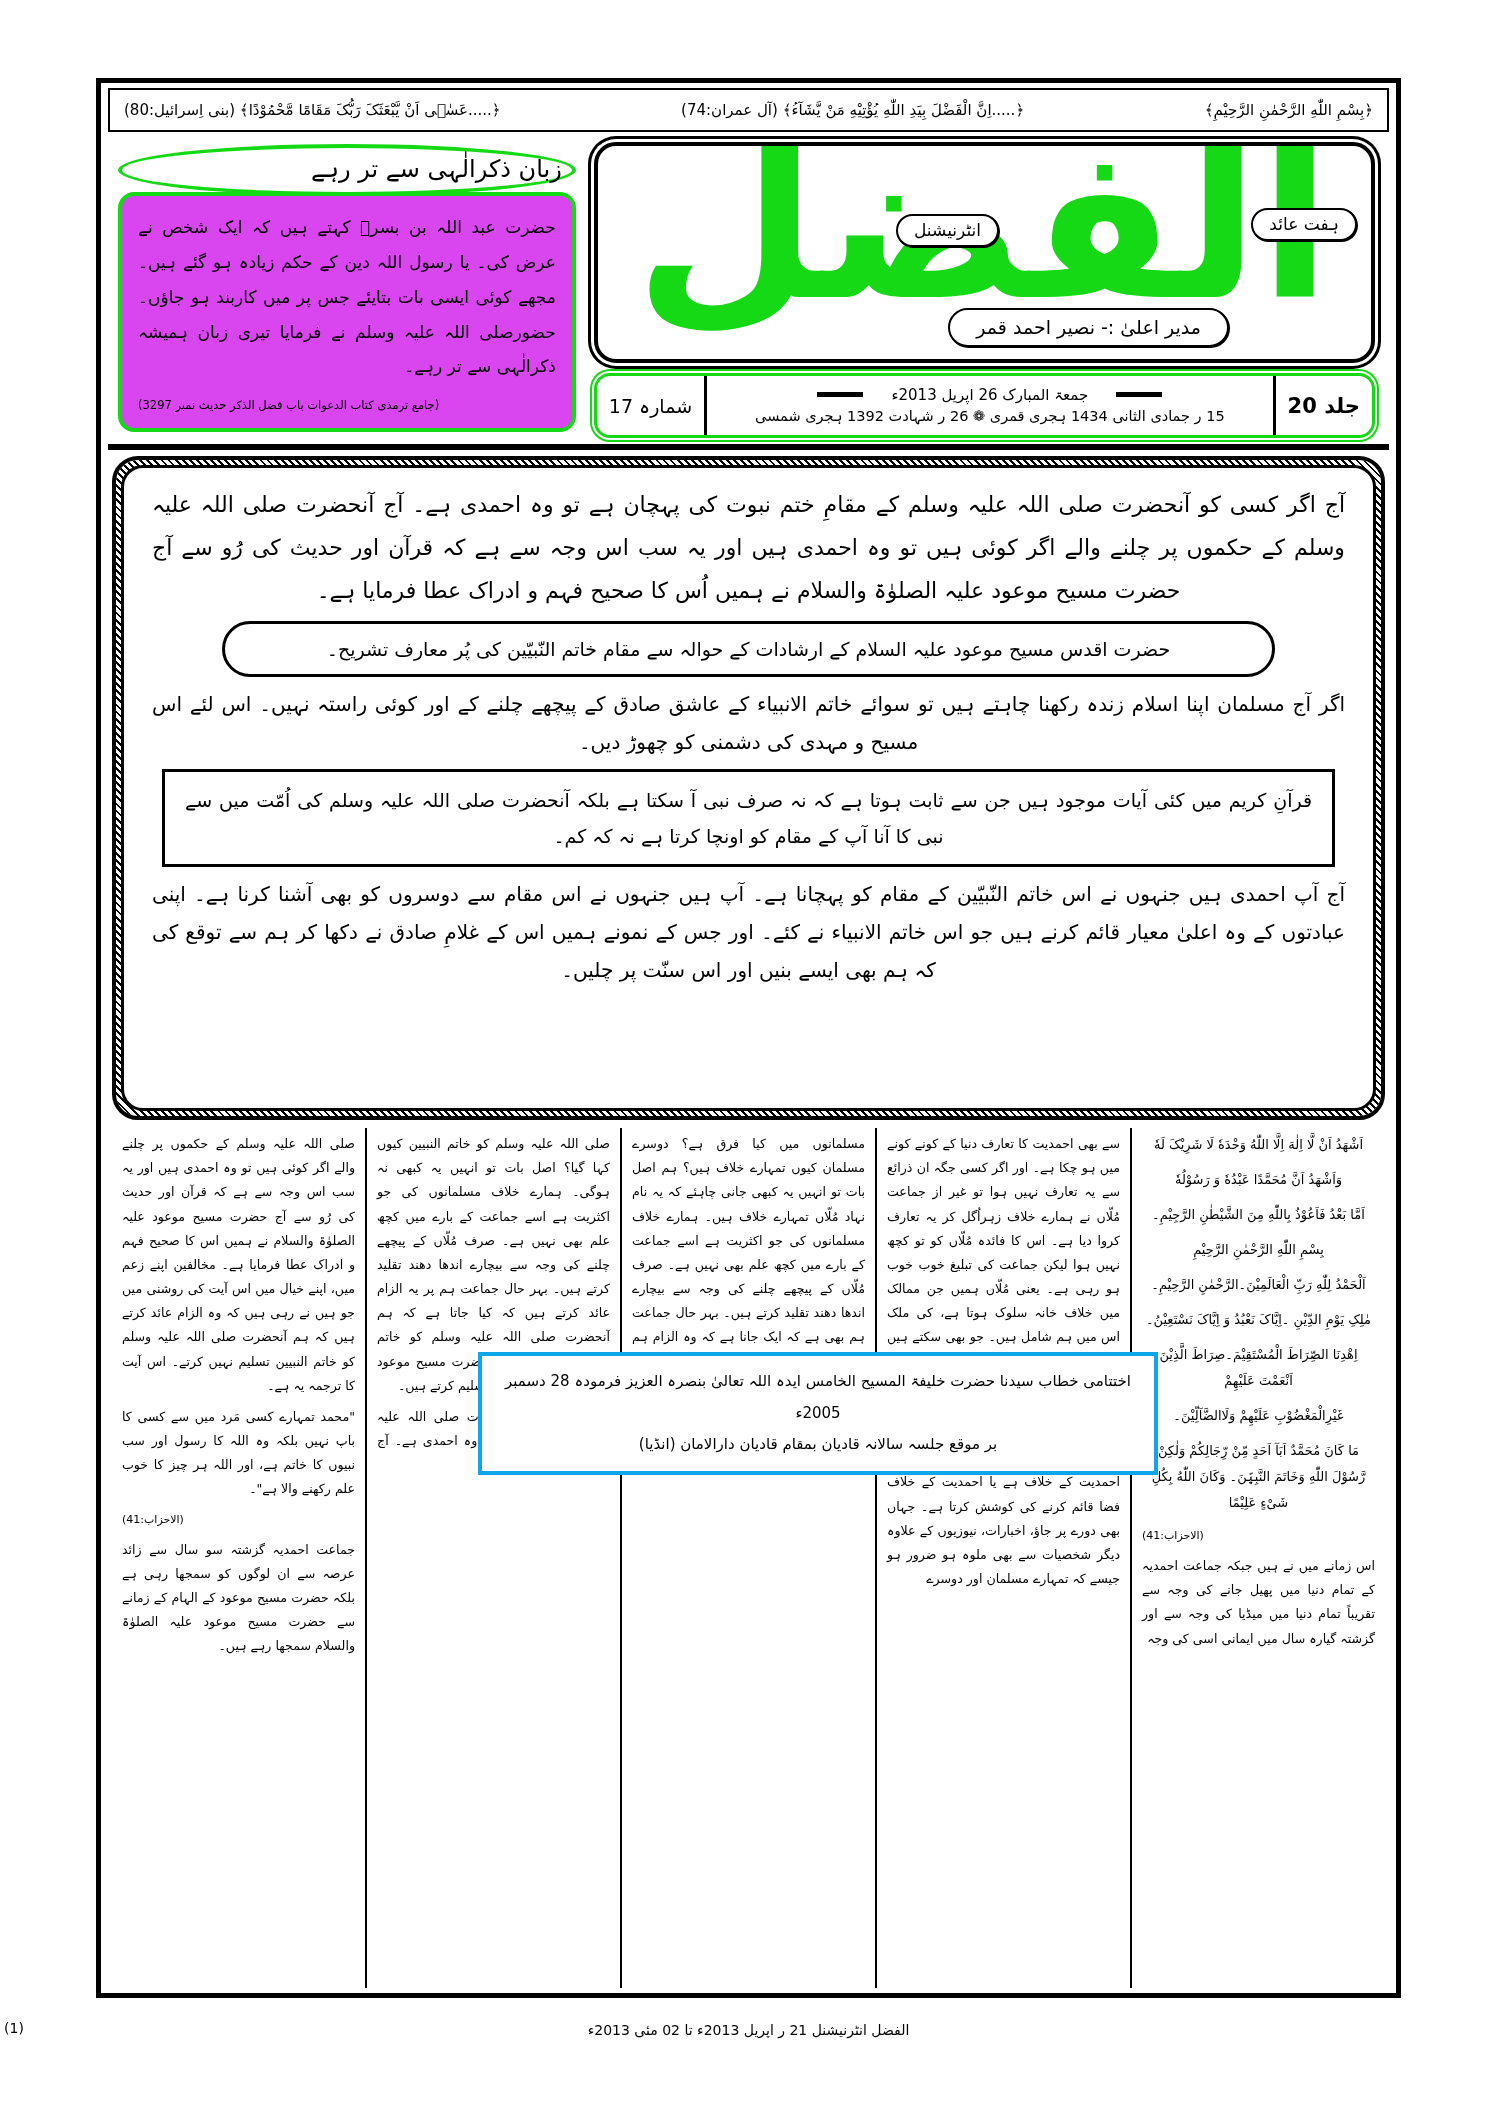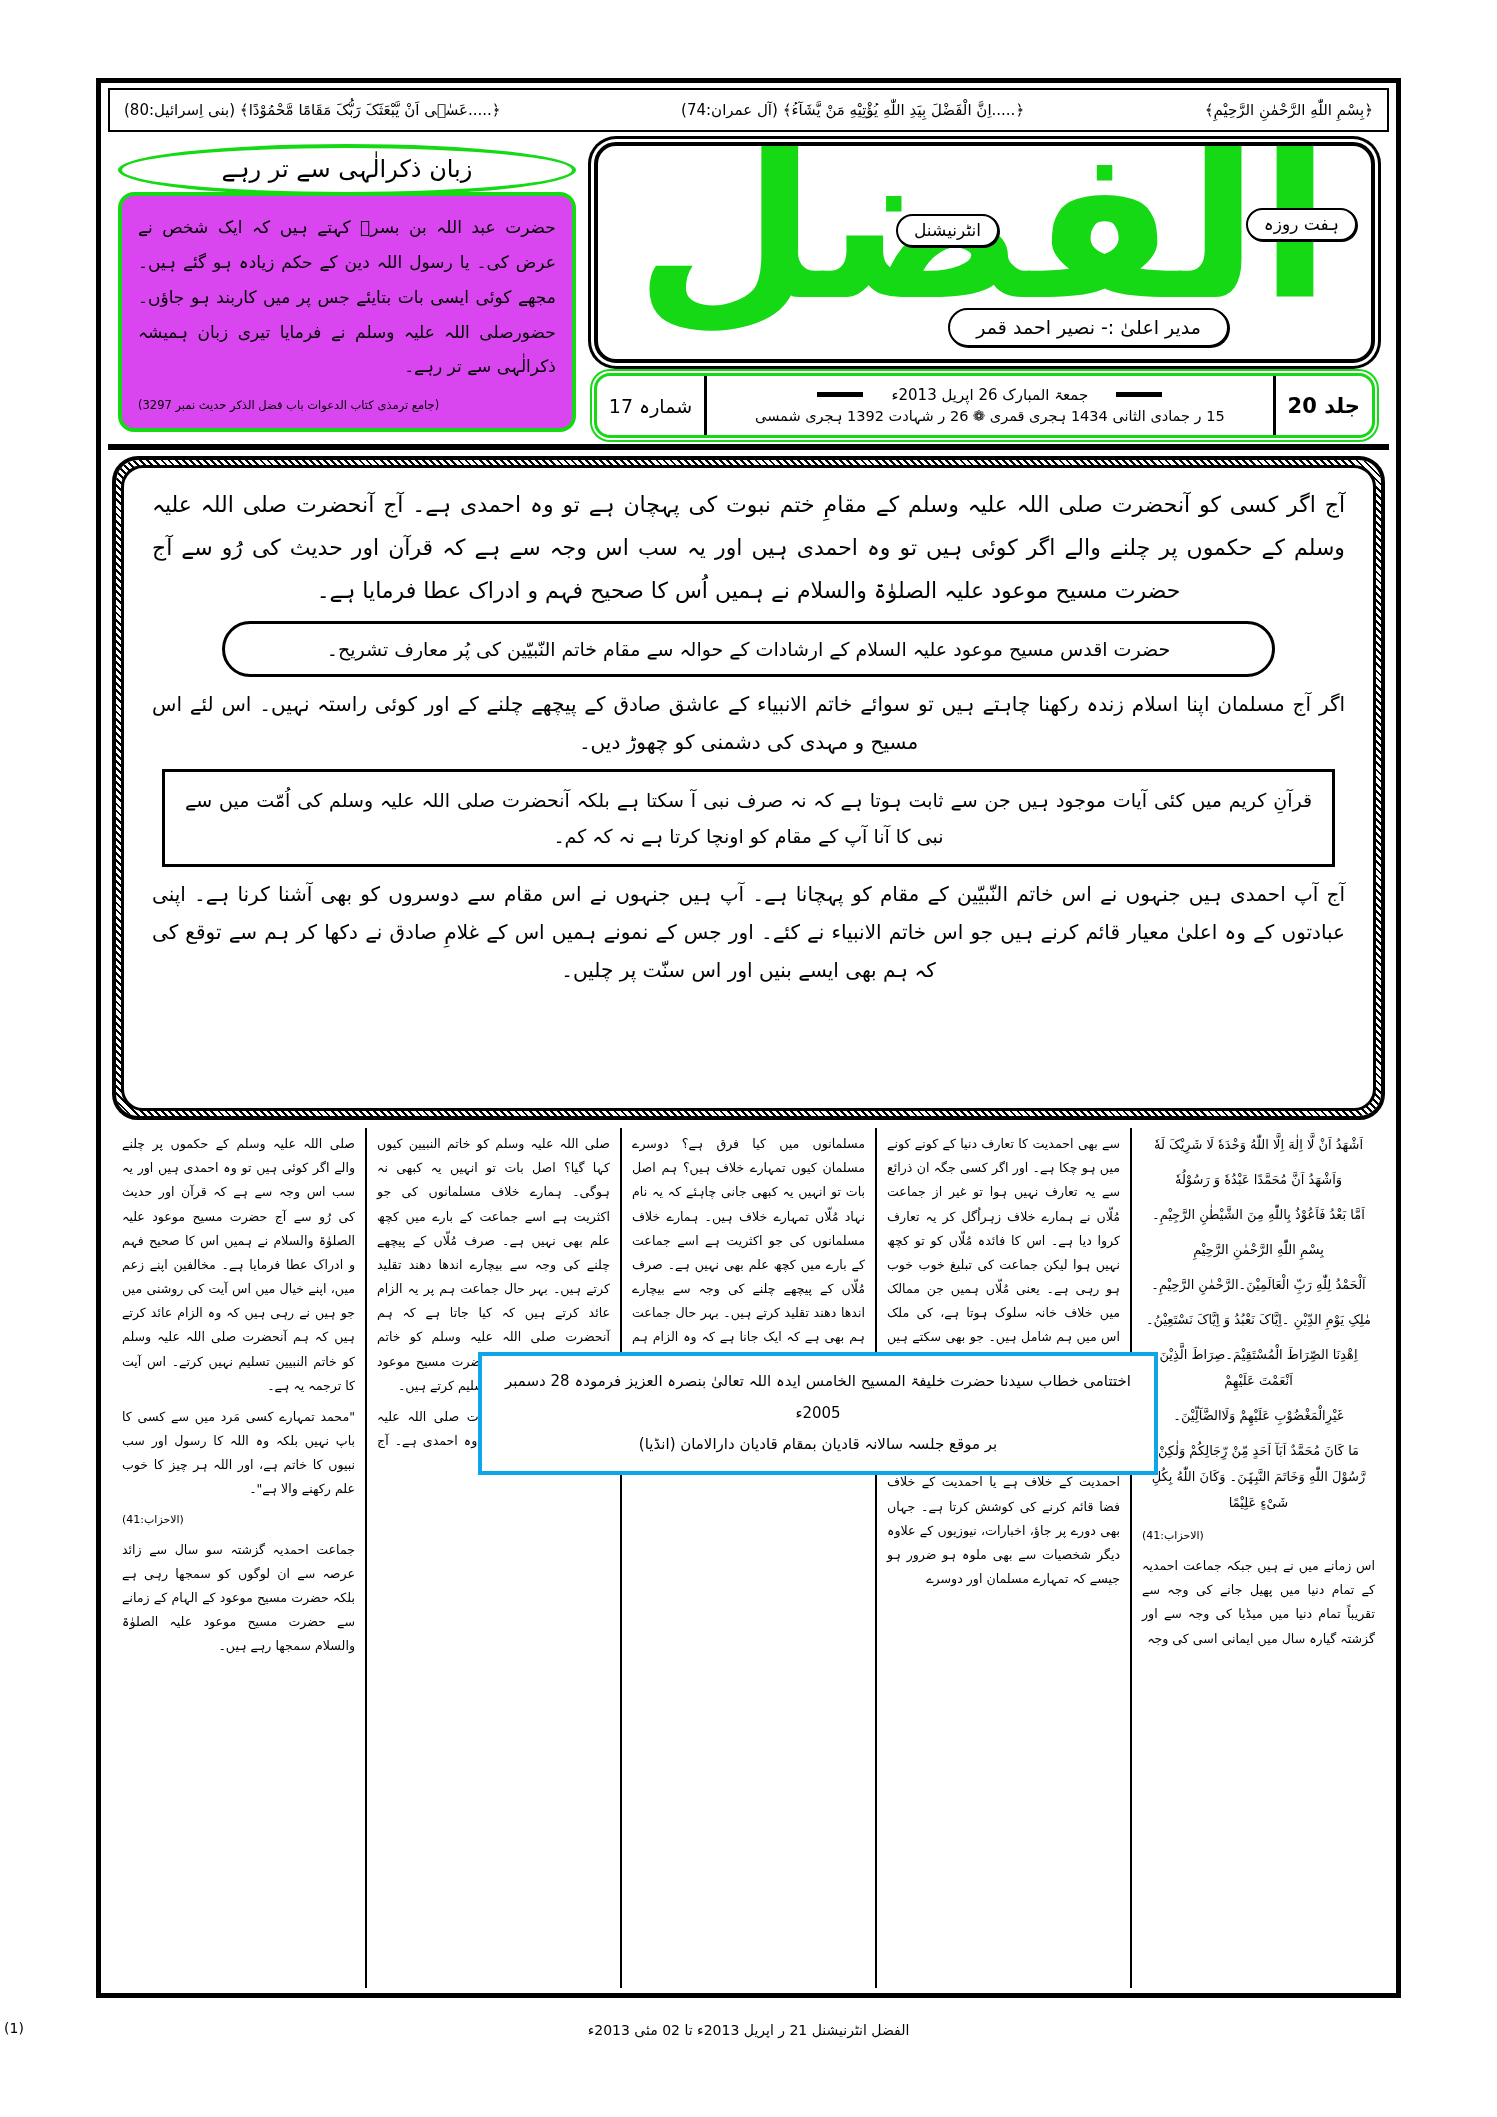--- a/index.html
+++ b/index.html
@@ -130,21 +130,21 @@
   
   .hadith-col{
     width:37%;
     display:flex;flex-direction:column;
     padding-left:6px;padding-right:8px;
     border-left:0;
   }
   .hadith-title{
     border:4px solid #15d915;
     border-radius:50%;
-    text-align:center;
+    text-align:right;
     font-size:24px;
     padding:7px 10px 9px;
     margin:6px 4px 0 4px;
     background:#fff;
   }
   .hadith-body{
     flex:1;
     border:4px solid #15d915;
     border-radius:16px;
     margin:-4px 4px 6px 4px;
@@ -292,21 +292,21 @@
     <span>﴿.....عَسٰۤی اَنْ یَّبْعَثَکَ رَبُّکَ مَقَامًا مَّحْمُوْدًا﴾ (بنی اِسرائیل:80)</span>
   </div>
 
   <div class="head-divider"></div>
 
   <div class="head-zone">
 
     <div class="masthead-col">
       <div class="masthead-box">
         <div class="logo-text">الفضل</div>
-        <div class="pill pill-weekly">ہفت روزہ</div>
+        <div class="pill pill-weekly">ہفت عائد</div>
         <div class="pill pill-intl">انٹرنیشنل</div>
         <div class="pill pill-editor">مدیر اعلیٰ :- نصیر احمد قمر</div>
       </div>
 
       <div class="dateline-box">
         <div class="vol-cell">جلد 20</div>
         <div class="date-cell">
           <div class="l1">
             <span class="dash"></span>
             <span>جمعۃ المبارک 26 اپریل 2013ء</span>

